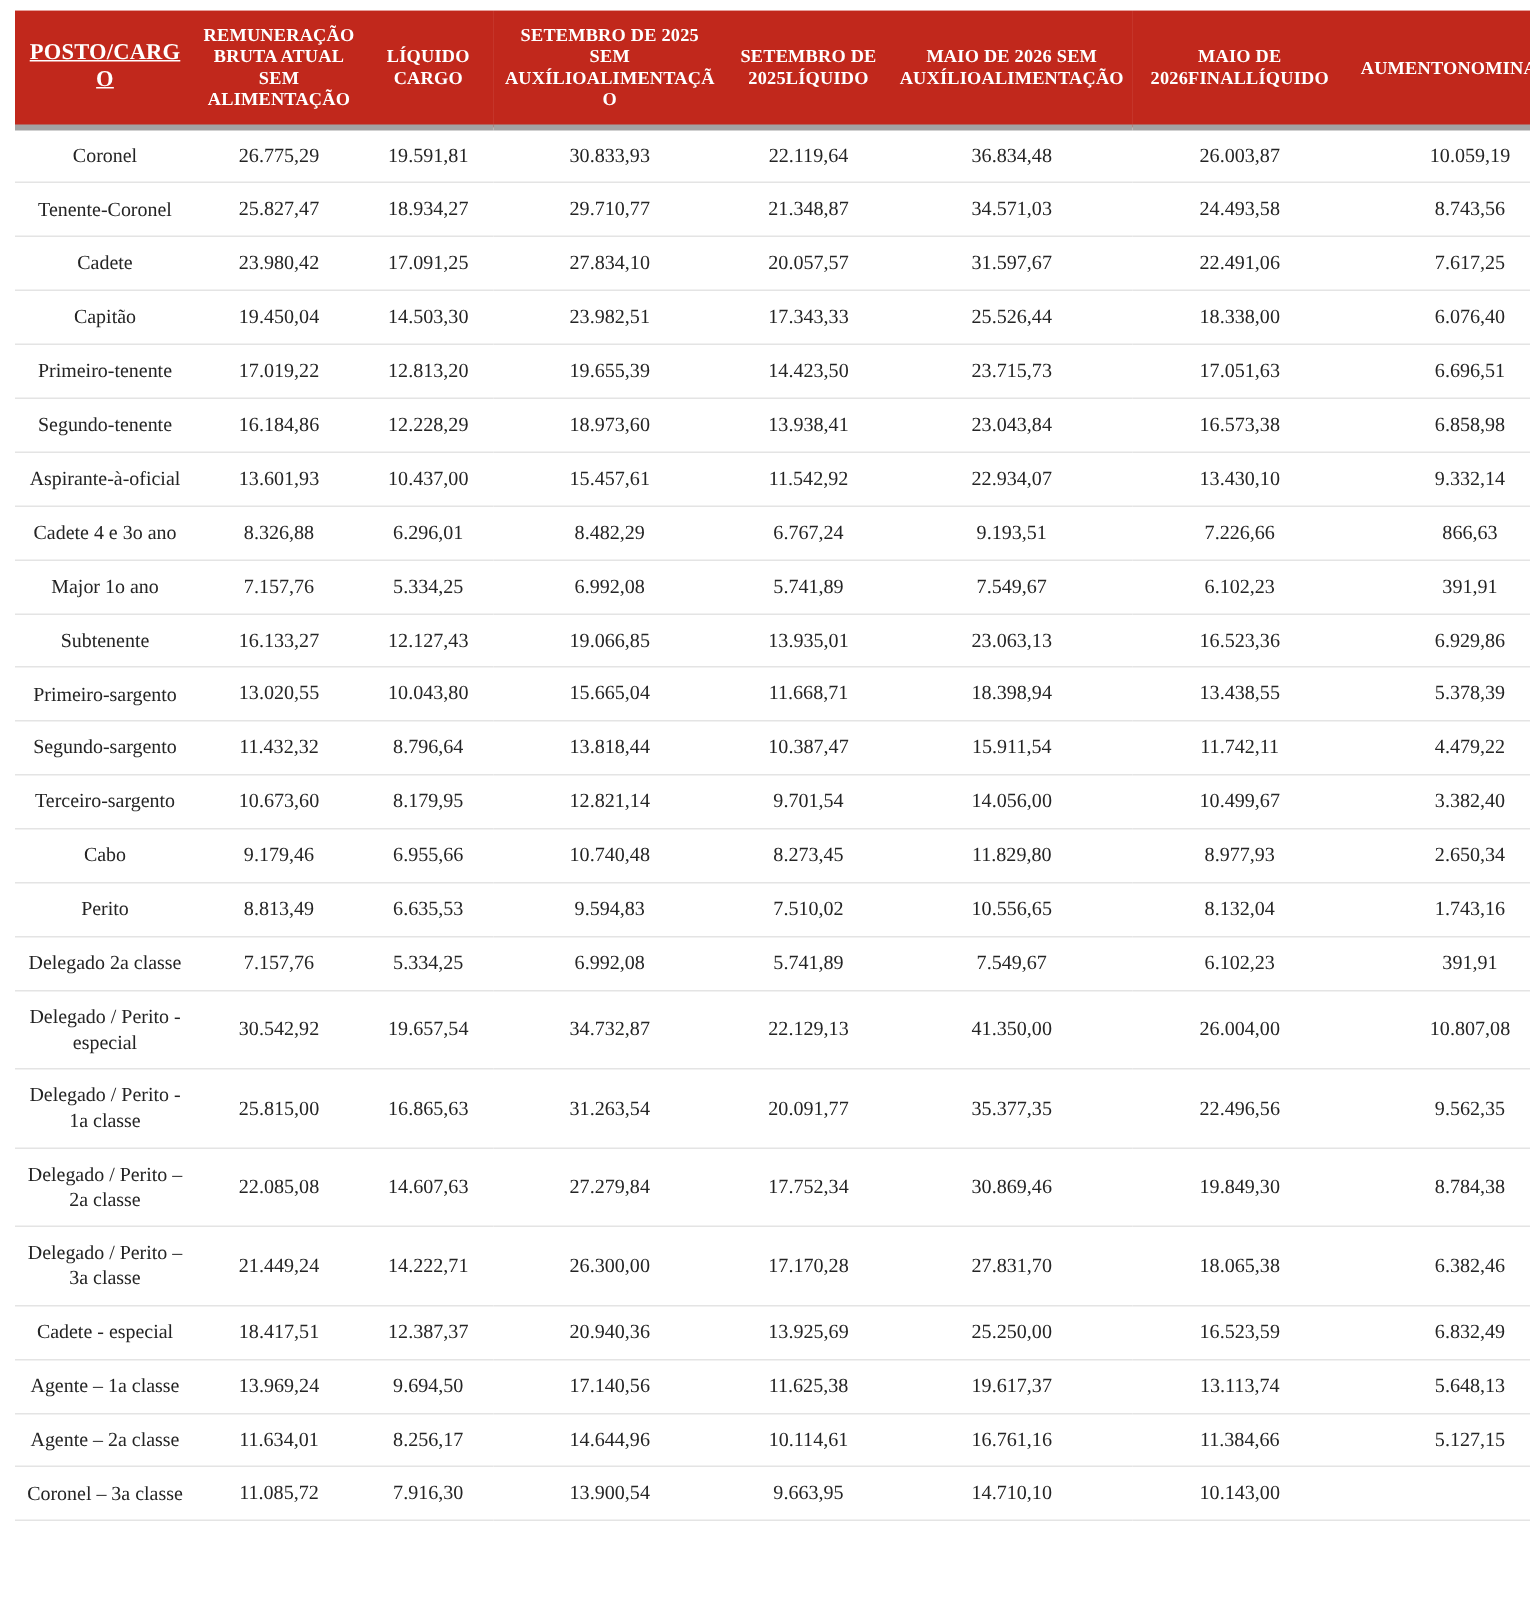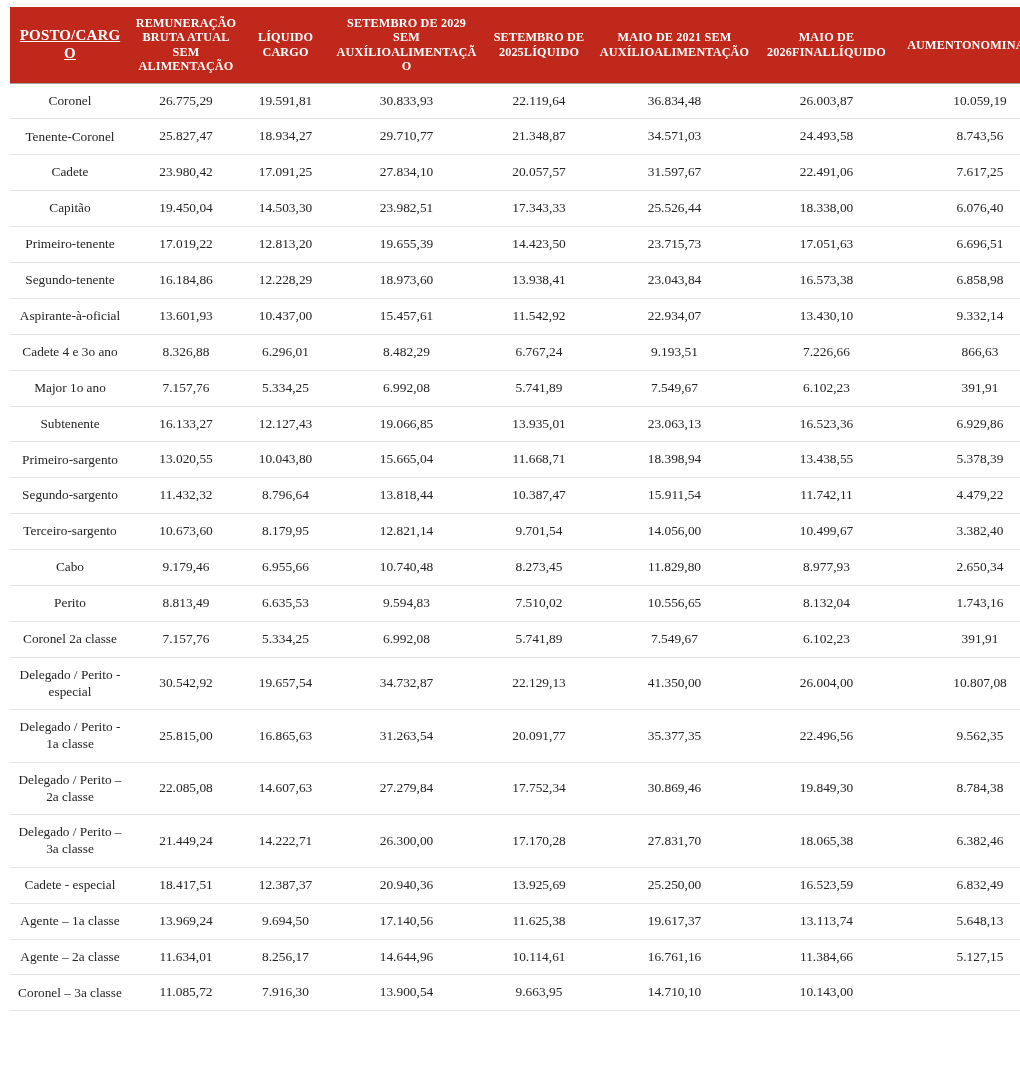--- a/index.html
+++ b/index.html
@@ -57,21 +57,21 @@
     text-align: center;
     vertical-align: middle;
     font-size: 13.4px;
     line-height: 1.26;
     color: #242424;
     padding: 9px 6px;
     border-bottom: 1px solid #e4e4e4;
     background: #ffffff;
     white-space: normal;
   }
-  tbody tr:first-child td { border-top: 1px solid #a3a3a3; }
+  tbody tr:first-child td { border-top: 4px solid #a3a3a3; }
   tbody td.cell-label { font-size: 13.3px; }
 
   
   col.w-posto   { width: 120px; }
   col.w-c1      { width: 112px; }
   col.w-c2      { width: 87px; }
   col.w-c3      { width: 155px; }
   col.w-c4      { width: 110px; }
   col.w-c5      { width: 161px; }
   col.w-c6      { width: 143px; }
@@ -90,23 +90,23 @@
       <col class="w-c4">
         <col class="w-c5">
         <col class="w-c6">
         <col class="w-c7">
     </colgroup>
     <thead>
       <tr>
         <th class="col-posto">POSTO/CARGO</th>
         <th>REMUNERAÇÃO BRUTA ATUAL SEM ALIMENTAÇÃO</th>
         <th>LÍQUIDO CARGO</th>
-        <th>SETEMBRO DE 2029 SEM AUXÍLIOALIMENTAÇÃO</th>
+        <th>SETEMBRO DE 2025 SEM AUXÍLIOALIMENTAÇÃO</th>
         <th>SETEMBRO DE 2025LÍQUIDO</th>
-        <th>MAIO DE 2021 SEM AUXÍLIOALIMENTAÇÃO</th>
+        <th>MAIO DE 2026 SEM AUXÍLIOALIMENTAÇÃO</th>
         <th>MAIO DE 2026FINALLÍQUIDO</th>
         <th>AUMENTONOMINALEM</th>
       </tr>
     </thead>
     <tbody id="table-body">
         <tr>
           <td class="cell-label">Coronel</td>
           <td>26.775,29</td>
           <td>19.591,81</td>
           <td>30.833,93</td>
@@ -249,21 +249,21 @@
           <td class="cell-label">Perito</td>
           <td>8.813,49</td>
           <td>6.635,53</td>
           <td>9.594,83</td>
           <td>7.510,02</td>
           <td>10.556,65</td>
           <td>8.132,04</td>
           <td>1.743,16</td>
         </tr>
         <tr>
-          <td class="cell-label">Coronel 2a classe</td>
+          <td class="cell-label">Delegado 2a classe</td>
           <td>7.157,76</td>
           <td>5.334,25</td>
           <td>6.992,08</td>
           <td>5.741,89</td>
           <td>7.549,67</td>
           <td>6.102,23</td>
           <td>391,91</td>
         </tr>
         <tr>
           <td class="cell-label">Delegado / Perito - especial</td>

